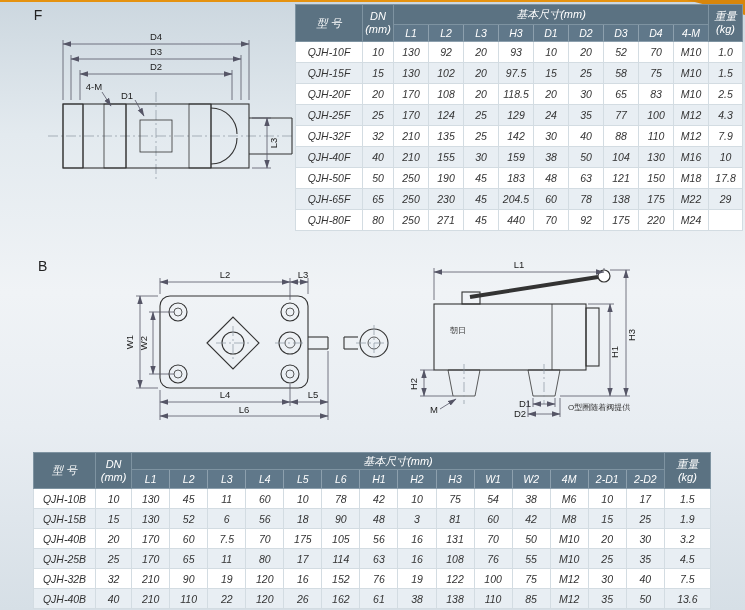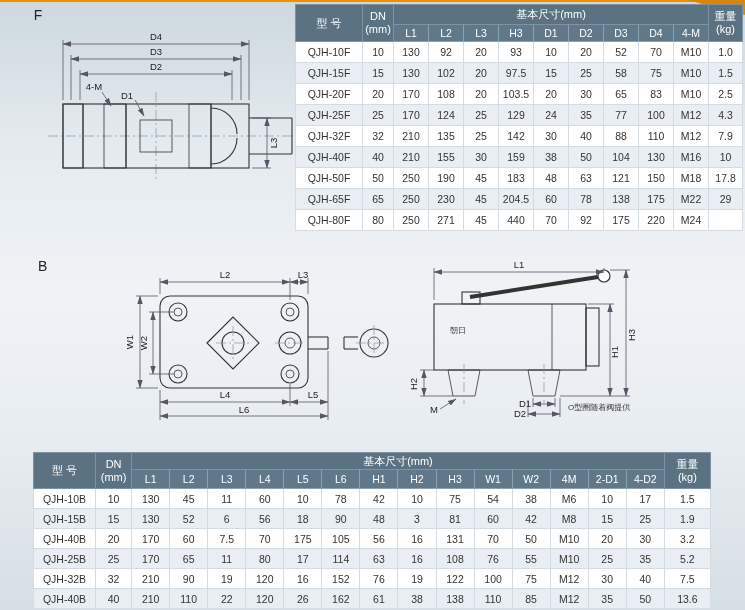--- a/index.html
+++ b/index.html
@@ -6,21 +6,21 @@
   html,body { width:745px; height:610px; }
   body { font-family:"Liberation Sans",sans-serif; background:#dfe7ed; }
   .page { position:relative; width:745px; height:610px; overflow:hidden;
           background:linear-gradient(180deg,#ccd7df 0%,#e3eaef 22%,#f0f3f6 48%,#e8edf2 70%,#d6dfe6 100%); }
   .top-line { position:absolute; top:0; left:0; width:745px; height:2px; background:#e59210; }
   .corner-ribbon { position:absolute; top:0; right:0; width:0; height:0;
           border-top:15px solid #d8860b; border-left:58px solid transparent; }
 
   
   table { border-collapse:collapse; table-layout:fixed; background:#fff;
-          border:1px solid #8ea0ac; color:#333; }
+          border:1px solid #8ea0ac; color:#333;font-style:italic; }
   th { background:#5b7282; color:#fff; font-weight:normal; font-size:11px;
        border:1px solid #7e93a1; text-align:center; vertical-align:middle; line-height:1.15; }
   th.subcol { font-size:10.5px; height:17px; background:#60788a; border:1px solid #8da0ae; }
   td { text-align:center; font-size:10.5px; border:1px solid #d3dce2; background:#fff; }
   tbody tr:nth-child(even) td { background:#e8eef3; }
   .table-f-wrap { position:absolute; left:295px; top:4px; }
   .table-f-wrap table { width:446px; }
   .table-f-wrap thead tr:first-child th { height:20px; }
   .table-f-wrap td { height:21px; }
   .table-b-wrap { position:absolute; left:33px; top:452px; }
@@ -170,21 +170,21 @@
             <td>75</td>
             <td>M10</td>
             <td>1.5</td>
           </tr>
           <tr>
             <td>QJH-20F</td>
             <td>20</td>
             <td>170</td>
             <td>108</td>
             <td>20</td>
-            <td>103.5</td>
+            <td>118.5</td>
             <td>20</td>
             <td>30</td>
             <td>65</td>
             <td>83</td>
             <td>M10</td>
             <td>2.5</td>
           </tr>
           <tr>
             <td>QJH-25F</td>
             <td>25</td>
@@ -421,21 +421,21 @@
             <th class="subcol">L4</th>
             <th class="subcol">L5</th>
             <th class="subcol">L6</th>
             <th class="subcol">H1</th>
             <th class="subcol">H2</th>
             <th class="subcol">H3</th>
             <th class="subcol">W1</th>
             <th class="subcol">W2</th>
             <th class="subcol">4M</th>
             <th class="subcol">2-D1</th>
-            <th class="subcol">4-D2</th>
+            <th class="subcol">2-D2</th>
           </tr>
       </thead>
       <tbody id="tb-body">
           <tr>
             <td>QJH-10B</td>
             <td>10</td>
             <td>130</td>
             <td>45</td>
             <td>11</td>
             <td>60</td>
@@ -499,21 +499,21 @@
             <td>17</td>
             <td>114</td>
             <td>63</td>
             <td>16</td>
             <td>108</td>
             <td>76</td>
             <td>55</td>
             <td>M10</td>
             <td>25</td>
             <td>35</td>
-            <td>5.2</td>
+            <td>4.5</td>
           </tr>
           <tr>
             <td>QJH-32B</td>
             <td>32</td>
             <td>210</td>
             <td>90</td>
             <td>19</td>
             <td>120</td>
             <td>16</td>
             <td>152</td>

